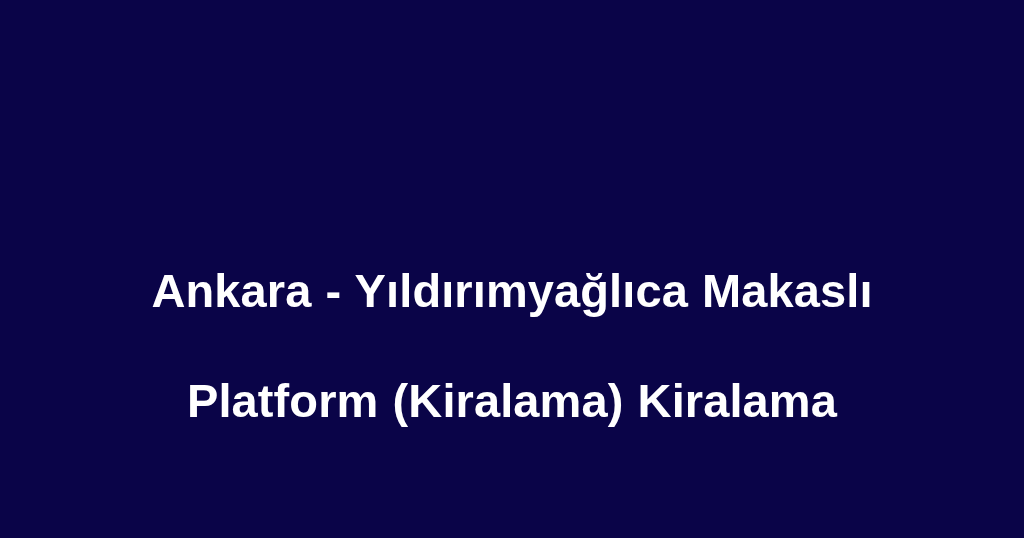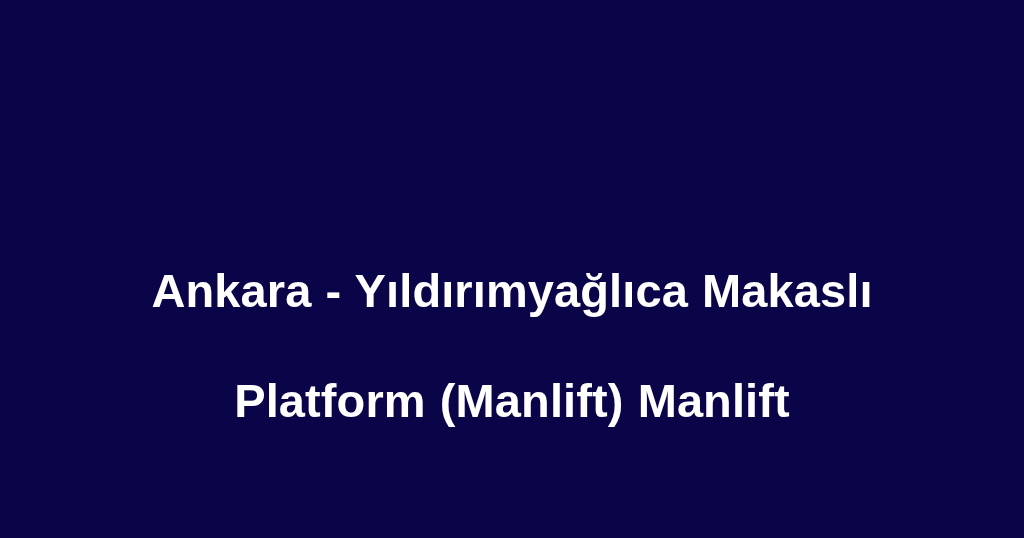--- a/index.html
+++ b/index.html
@@ -60,17 +60,17 @@
   }
 </style>
 </head>
 <body style="background: rgb(10, 4, 72);">
 
 <div class="card" style="background: rgb(10, 4, 72);">
 
   <div class="title-block">
     <h1 class="title" style="color: rgb(255, 255, 255);">
       <span class="title-line">Ankara - Yıldırımyağlıca Makaslı</span>
-      <span class="title-line">Platform (Manlift) Manlift</span>
+      <span class="title-line">Platform (Kiralama) Kiralama</span>
     </h1>
   </div>
 
 </div>
 
 </body></html>

